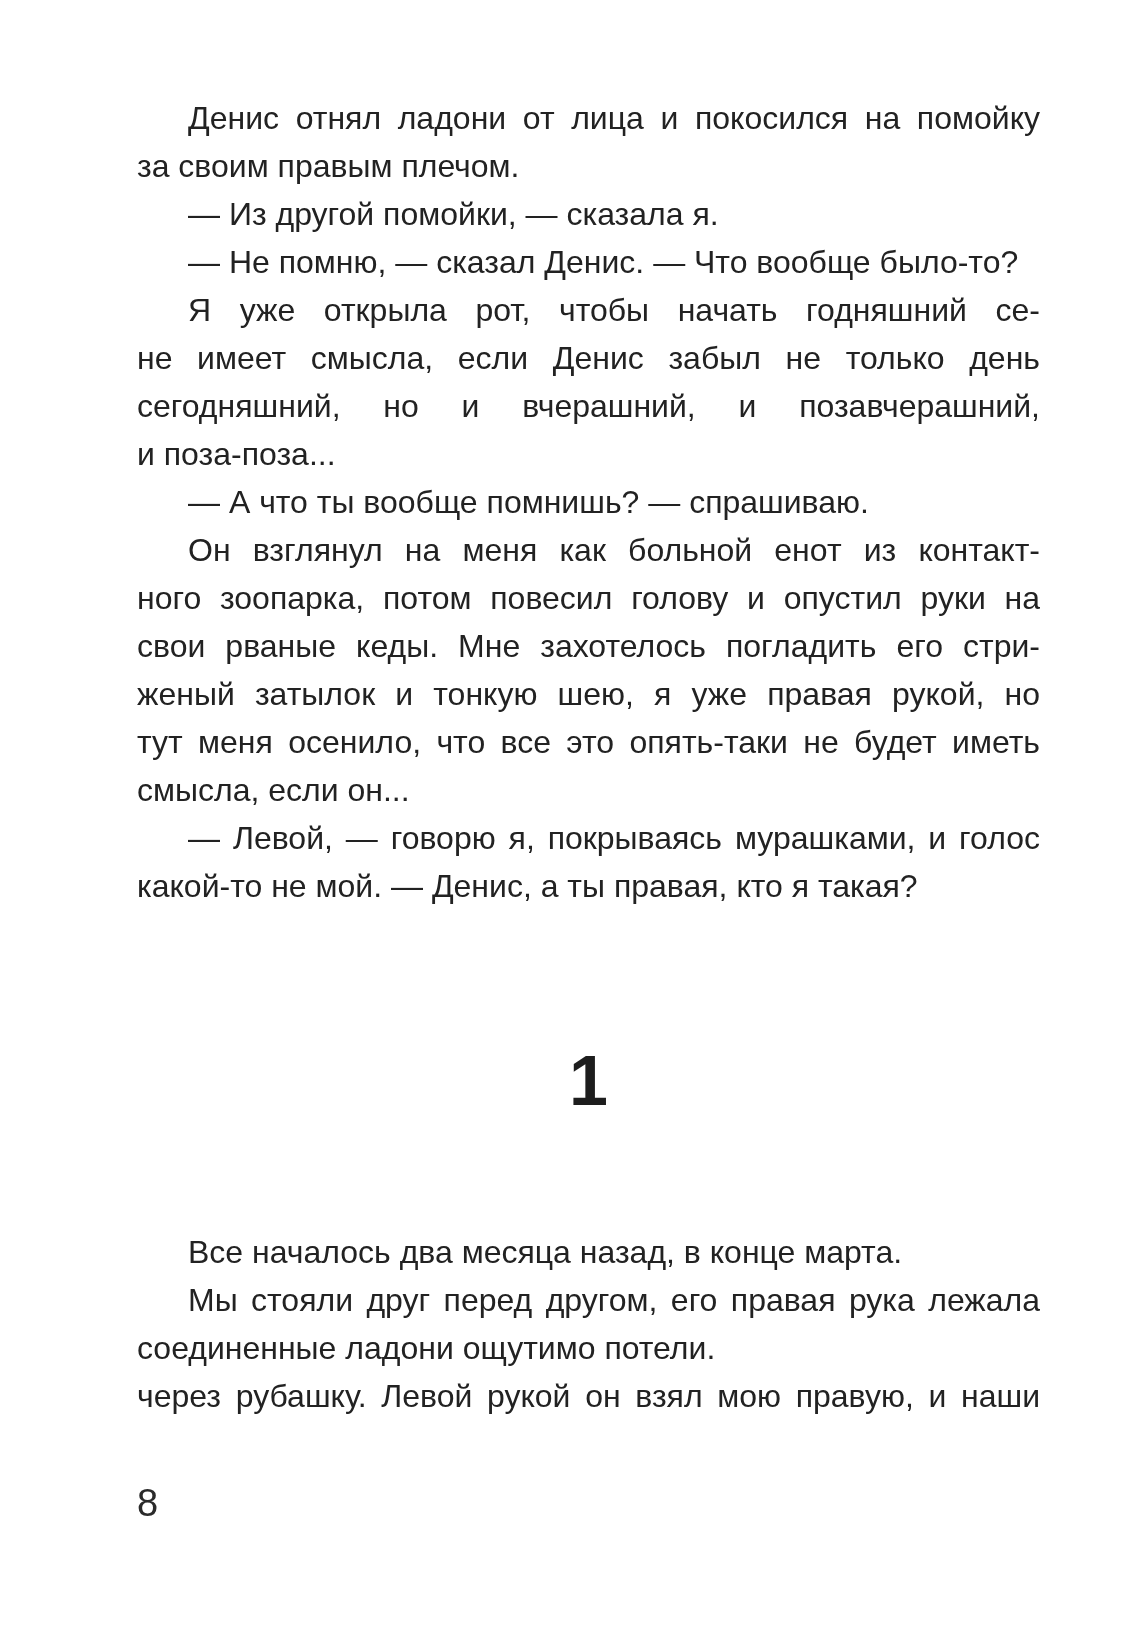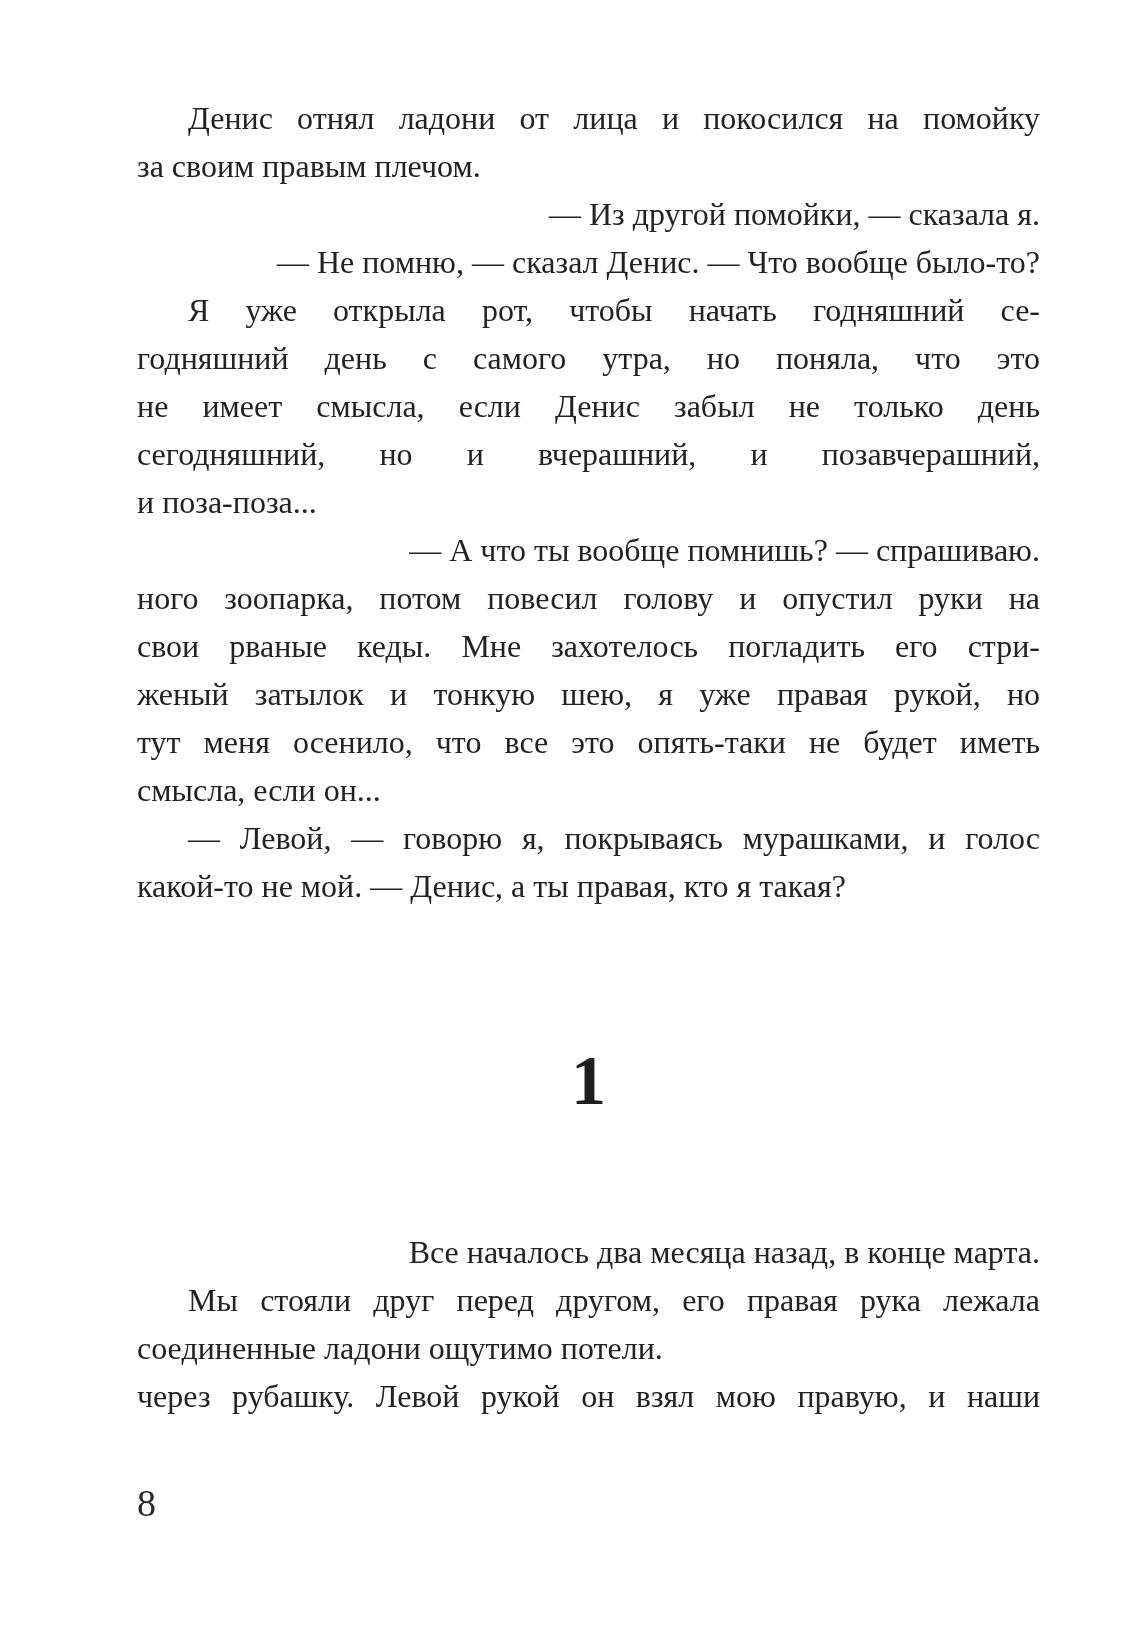--- a/index.html
+++ b/index.html
@@ -6,21 +6,21 @@
     margin: 0;
     padding: 0;
     background: #ffffff;
   }
   .page {
     position: relative;
     width: 1148px;
     height: 1642px;
     background: #ffffff;
     overflow: hidden;
-    font-family: Liberation Serif, serif;
+    font-family: Liberation Sans, sans-serif;
     color: #222222;
   }
   .text-block {
     position: absolute;
     left: 137px;
     width: 903px;
   }
   #text-block-top    { top: 94px; }
   #text-block-bottom { top: 1228px; }
   .paragraph { margin: 0; padding: 0; }
@@ -31,21 +31,20 @@
     overflow: hidden;
     text-align: left;
     white-space: normal;
   }
   .line.justify {
     text-align: justify;
     text-align-last: justify;
   }
   .line.indent {
     text-indent: 51px;
-    text-align: right;
   }
   .chapter {
     position: absolute;
     left: 137px;
     top: 1042px;
     width: 903px;
     margin: 0;
     text-align: center;
     font-size: 70px;
     line-height: 78px;
@@ -71,29 +70,29 @@
         <div class="line">за своим правым плечом.</div>
       </div>
       <div class="paragraph">
         <div class="line indent">— Из другой помойки, — сказала я.</div>
       </div>
       <div class="paragraph">
         <div class="line indent">— Не помню, — сказал Денис. — Что вообще было-то?</div>
       </div>
       <div class="paragraph">
         <div class="line indent justify">Я уже открыла рот, чтобы начать годняшний се-</div>
-        <div class="line justify">годняшний день с самого утра, но поняла, что это</div>
         <div class="line justify">не имеет смысла, если Денис забыл не только день</div>
         <div class="line justify">сегодняшний, но и вчерашний, и позавчерашний,</div>
         <div class="line">и поза-поза...</div>
       </div>
       <div class="paragraph">
         <div class="line indent">— А что ты вообще помнишь? — спрашиваю.</div>
       </div>
       <div class="paragraph">
+        <div class="line indent justify">Он взглянул на меня как больной енот из контакт-</div>
         <div class="line justify">ного зоопарка, потом повесил голову и опустил руки на</div>
         <div class="line justify">свои рваные кеды. Мне захотелось погладить его стри-</div>
         <div class="line justify">женый затылок и тонкую шею, я уже правая рукой, но</div>
         <div class="line justify">тут меня осенило, что все это опять-таки не будет иметь</div>
         <div class="line">смысла, если он...</div>
       </div>
       <div class="paragraph">
         <div class="line indent justify">— Левой, — говорю я, покрываясь мурашками, и голос</div>
         <div class="line">какой-то не мой. — Денис, а ты правая, кто я такая?</div>
       </div>

